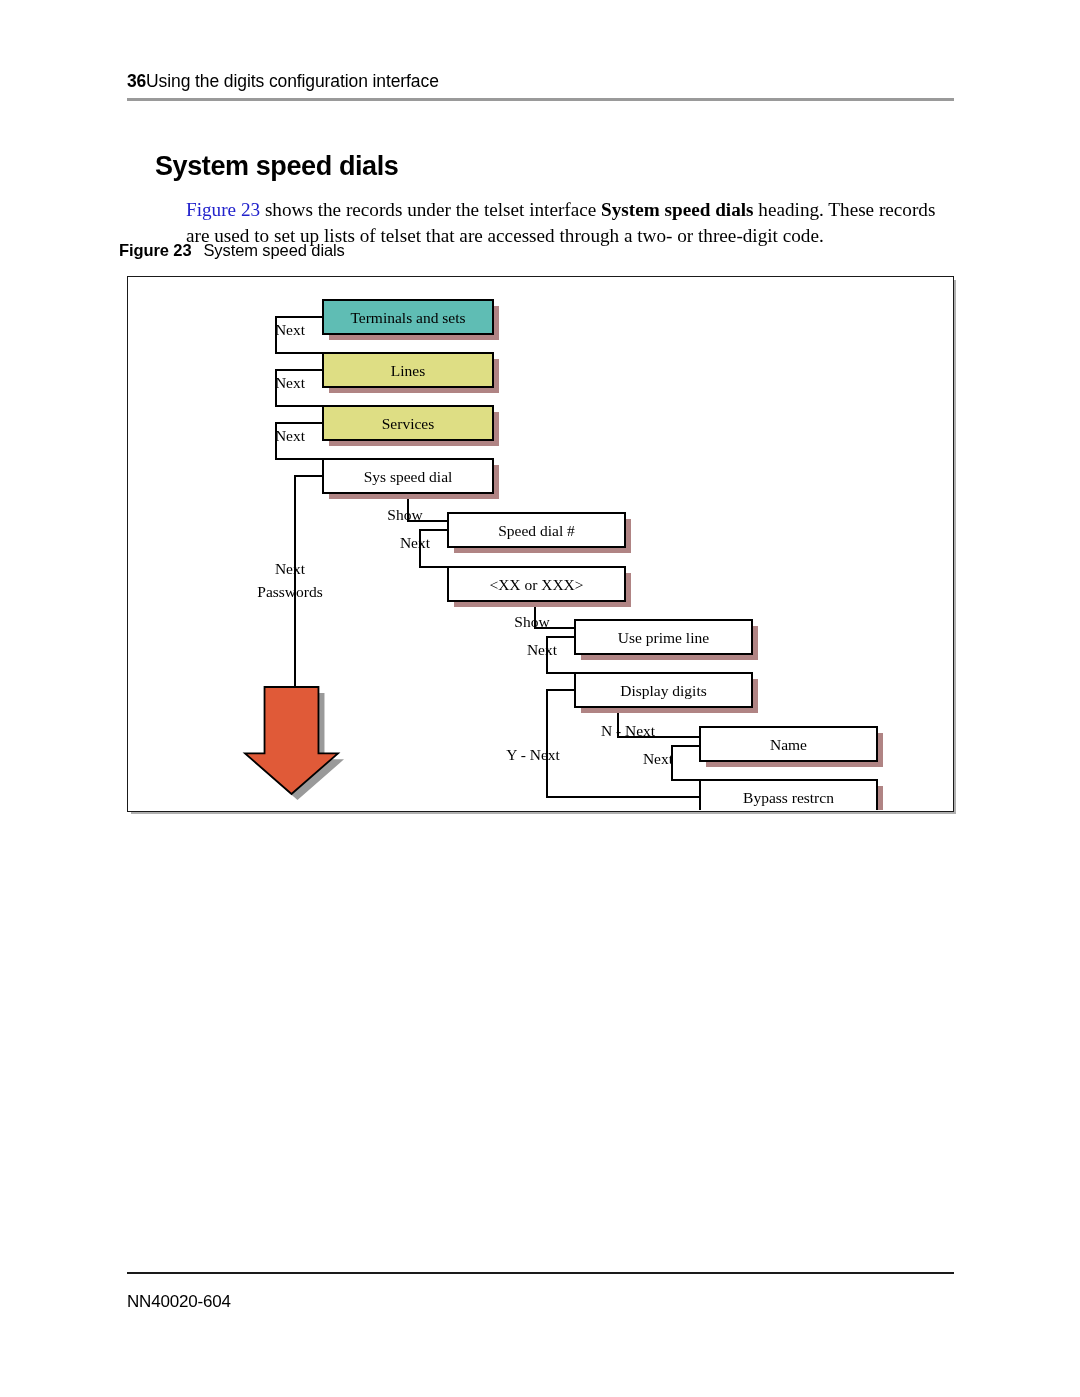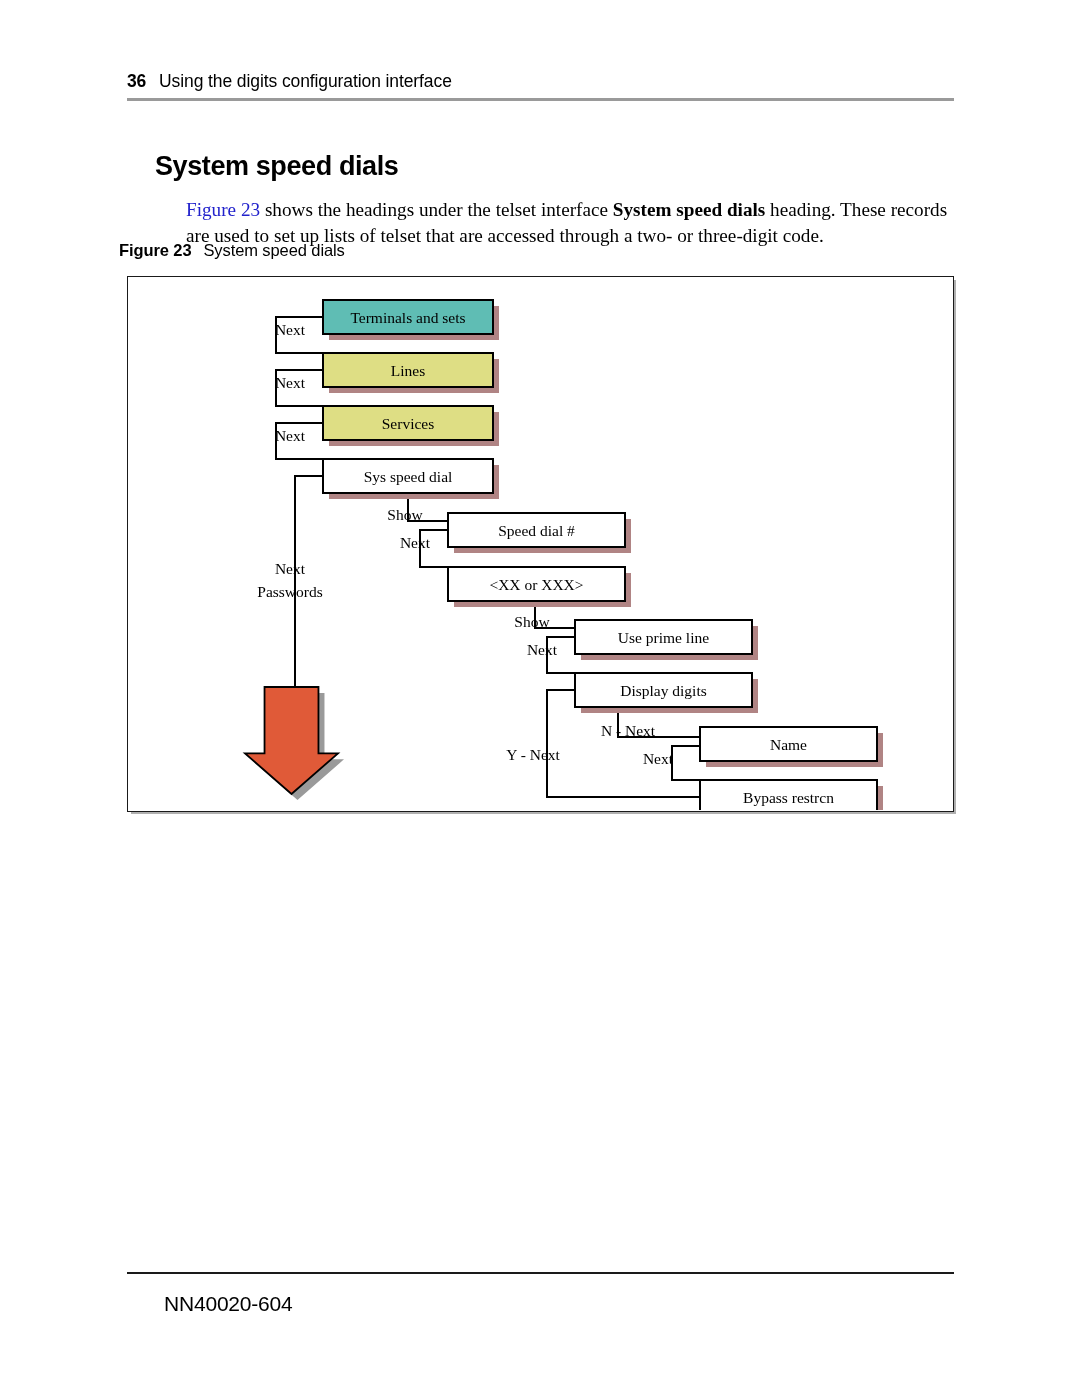--- a/index.html
+++ b/index.html
@@ -20,21 +20,20 @@
   #page-header {
     position: absolute;
     left: 127px;
     top: 72px;
     width: 827px;
     height: 34px;
   }
   #page-header .hdr-row {
     display: flex;
     align-items: baseline;
-    gap: 13px;
     font-size: 17.5px;
     line-height: 1.1;
     text-align: right;
   }
   #page-header .hdr-page-number {
     font-weight: bold;
     letter-spacing: -0.2px;
   }
   #page-header .hdr-title {
     font-weight: normal;
@@ -114,23 +113,22 @@
     top: 1272px;
     width: 827px;
   }
   #page-footer .ftr-rule {
     height: 2px;
     background: #1a1a1a;
     width: 100%;
   }
   #page-footer .ftr-code {
     margin-top: 18px;
-    font-size: 21px;
+    font-size: 17px;
     letter-spacing: -0.2px;
-    margin-left: 37px;
   }
 
   
   .dg-box-label,
   .dg-conn-label {
     font-family: "Liberation Serif", serif;
     fill: #000000;
   }
   .dg-box-label { font-size: 15.5px; }
   .dg-conn-label { font-size: 15.5px; }
@@ -142,21 +140,21 @@
   <div class="hdr-row">
     <span class="hdr-page-number">36</span>
     <span class="hdr-title">Using the digits configuration interface</span>
   </div>
   <div class="hdr-rule"></div>
 </div>
 
 <h1 id="section-heading">System speed dials</h1>
 
 <p id="intro-paragraph">
-  <span class="link">Figure 23</span><span> shows the headings under the telset interface </span><span class="bold">System speed dials</span><span> heading. These records are used to set up lists of telset that are accessed through a two- or three-digit code.</span>
+  <span class="link">Figure 23</span><span> shows the records under the telset interface </span><span class="bold">System speed dials</span><span> heading. These records are used to set up lists of telset that are accessed through a two- or three-digit code.</span>
 </p>
 
 <div id="figure-caption">
   <span class="cap-label">Figure 23</span><span>System speed dials</span>
 </div>
 
 <div id="figure-frame">
   <svg id="figure-svg" width="824" height="533" viewBox="0 0 824 533">
     <g id="connector-lines" stroke="#000000" stroke-width="1.6" fill="none" shape-rendering="crispEdges">
 

